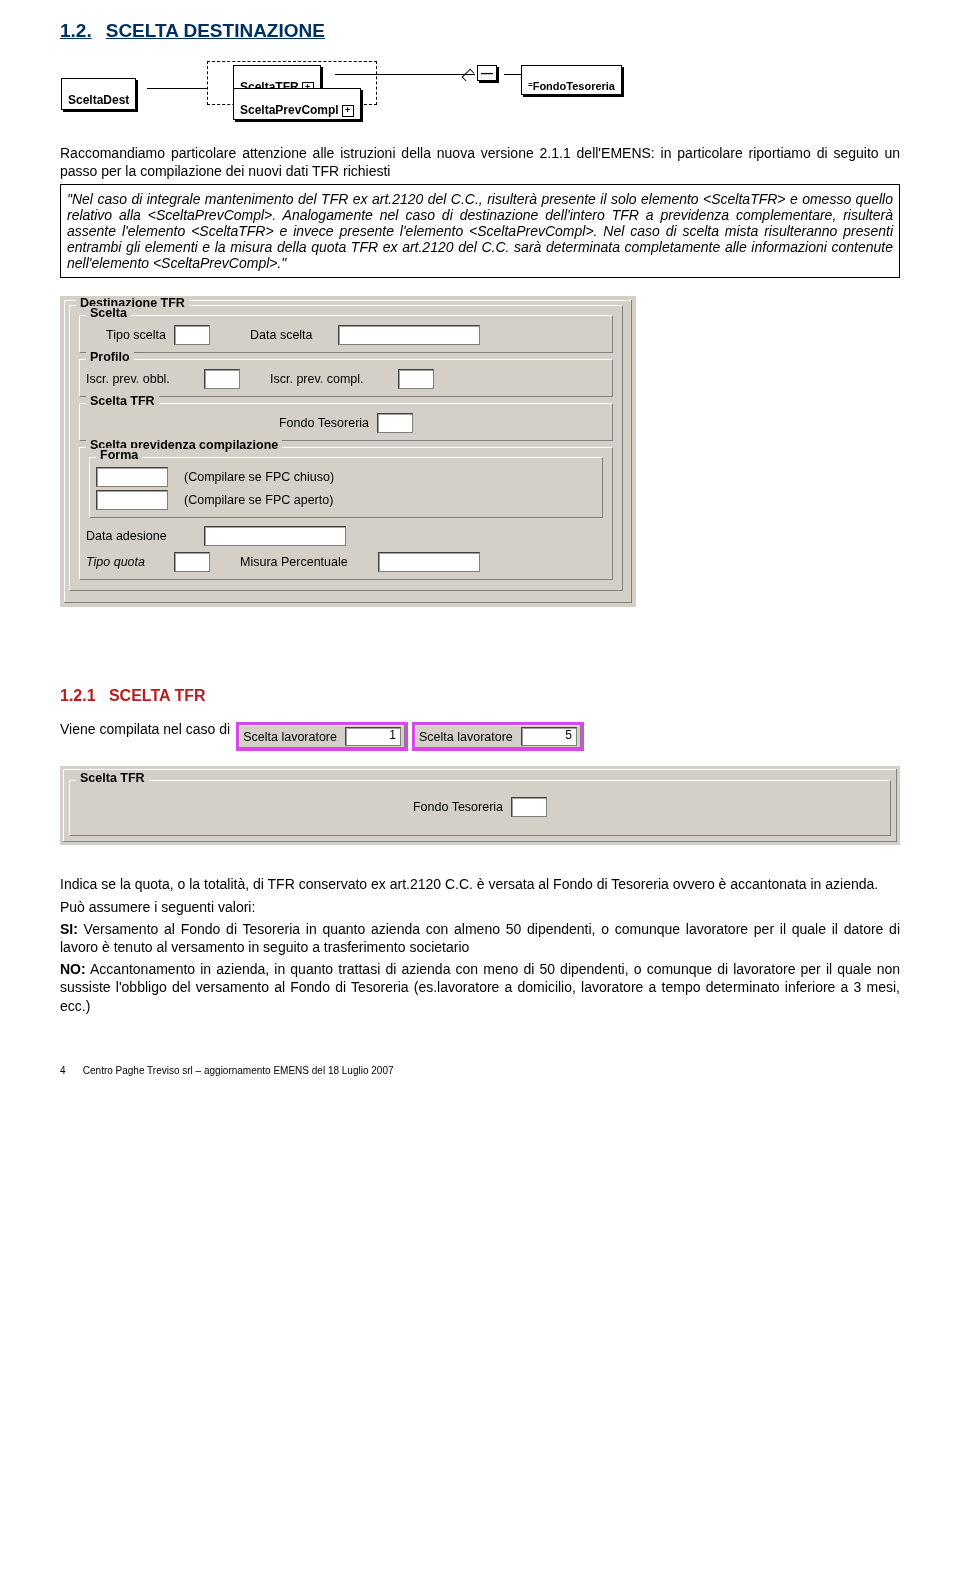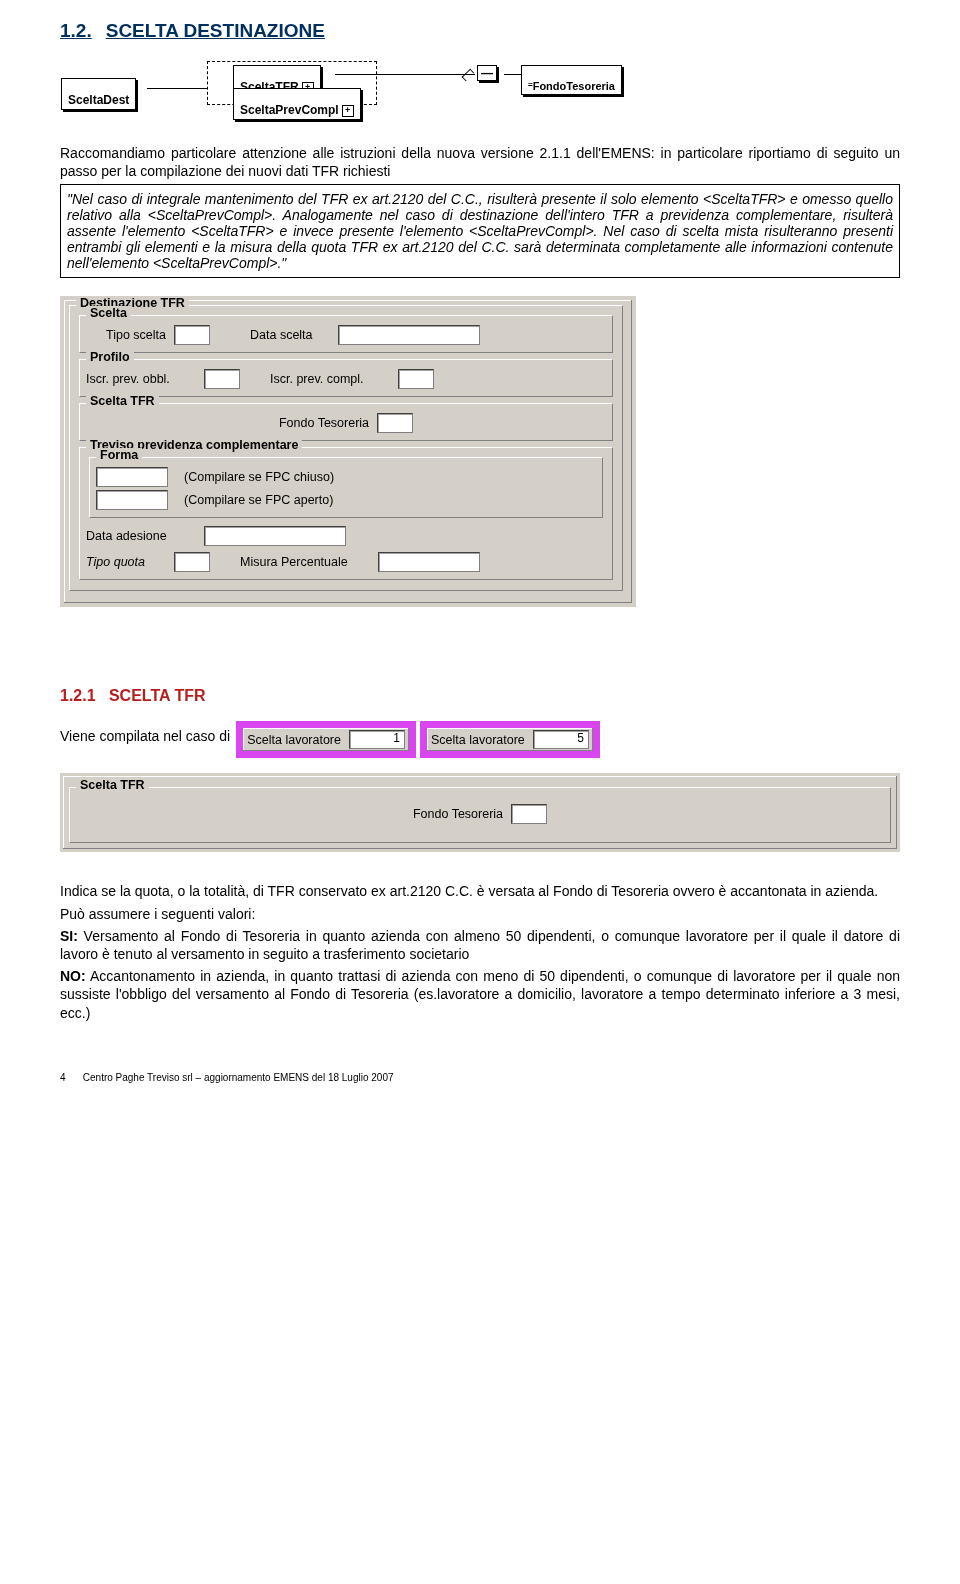--- a/index.html
+++ b/index.html
@@ -133,21 +133,21 @@
     display: flex;
     align-items: flex-end;
     margin-bottom: 15px;
   }
   .inline-para .text {
     margin-right: 6px;
     margin-bottom: 14px;
   }
   .small-ui-box {
     background: #d4d0c8;
-    border: 7px solid #d946ef;
+    border: 3px solid #d946ef;
     padding: 2px 4px;
     font-family: Tahoma, Arial, sans-serif;
     font-size: 12.5px;
     display: flex;
     align-items: center;
     margin-right: 4px;
     box-shadow: inset -1px -1px 0 #808080, inset 1px 1px 0 #fff;
   }
   .small-ui-box .inp { height: 17px; }
   .second-ui-full {
@@ -242,21 +242,21 @@
 
       <div class="fieldset">
         <div class="legend">Scelta TFR</div>
         <div class="row" style="justify-content:center;">
           <span class="lab">Fondo Tesoreria</span>
           <span class="inp w-sm"></span>
         </div>
       </div>
 
       <div class="fieldset">
-        <div class="legend">Treviso previdenza complementare</div>
+        <div class="legend">Scelta previdenza compilazione</div>
 
         <div class="fieldset">
           <div class="legend">Forma</div>
           <div class="row">
             <span class="inp" style="width:70px;"></span>
             <span style="width:16px;"></span>
             <span class="lab">(Compilare se FPC chiuso)</span>
           </div>
           <div class="row">
             <span class="inp" style="width:70px;"></span>

